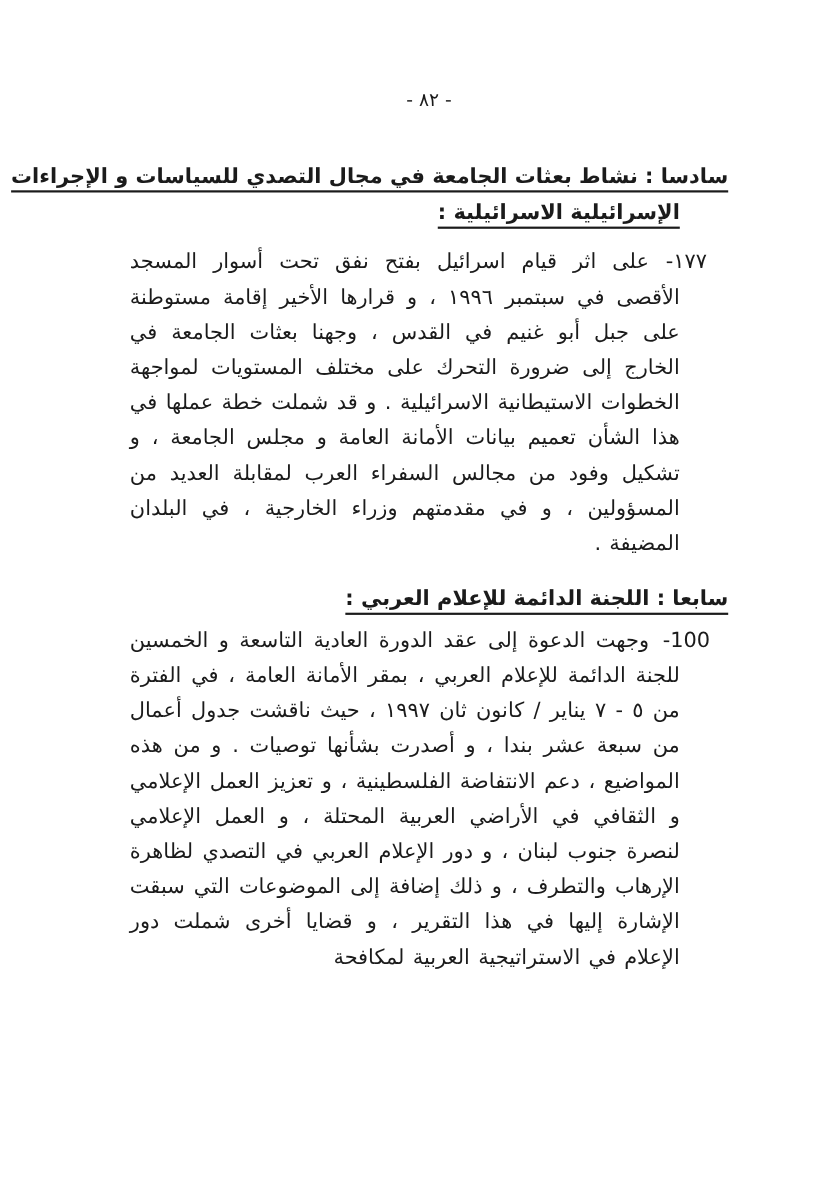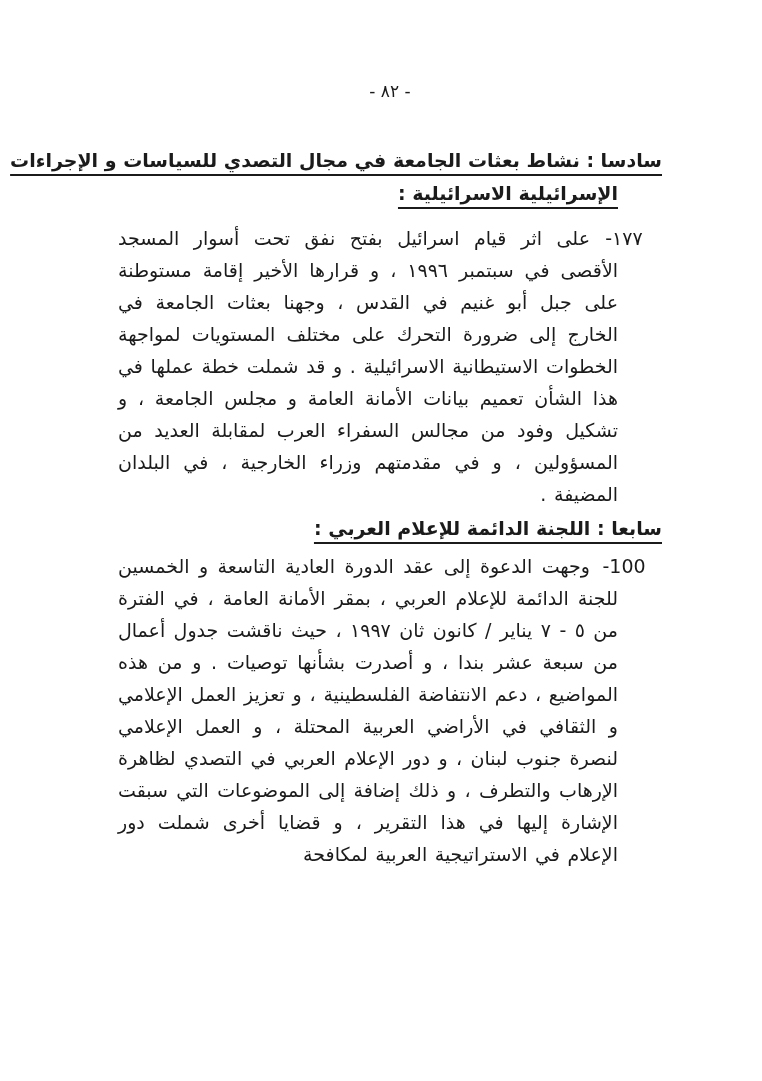--- a/index.html
+++ b/index.html
@@ -31,21 +31,21 @@
     line-height: 22px;
   }
   .section-heading {
     font-weight: 700;
     font-size: 19px;
   }
   .heading-first {
     margin-top: 42px;
   }
   .heading-second {
-    margin-top: 2px;
+    margin-top: 18px;
   }
   .heading-line {
     display: block;
     line-height: 33px;
     white-space: nowrap;
     text-decoration: underline;
     text-decoration-thickness: 1.6px;
     text-underline-offset: 7px;
   }
   .heading-line.indent-right {

